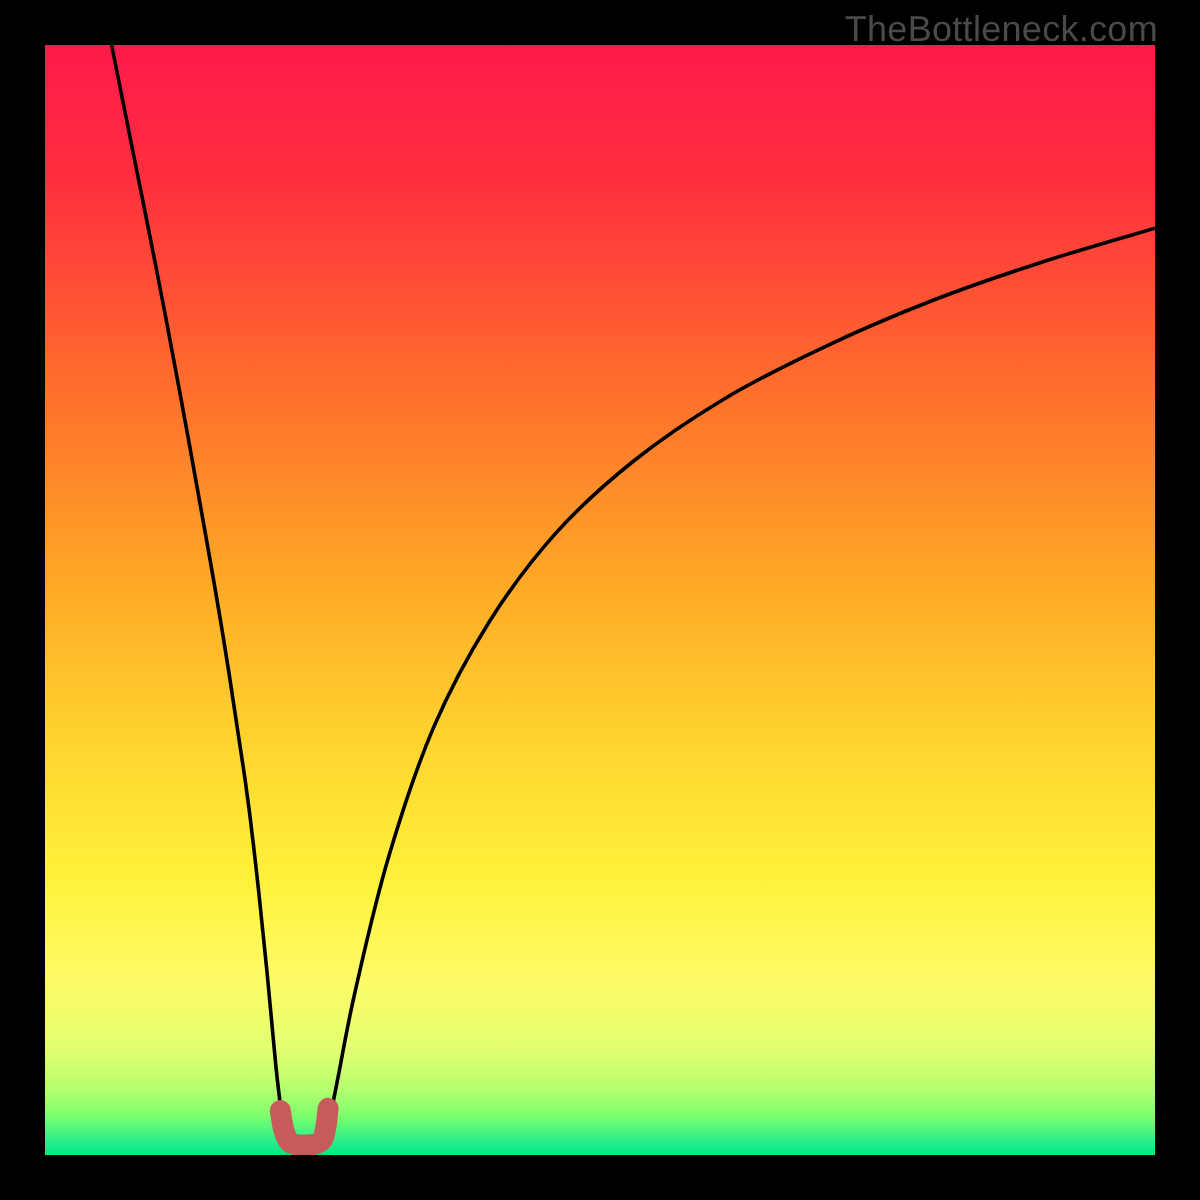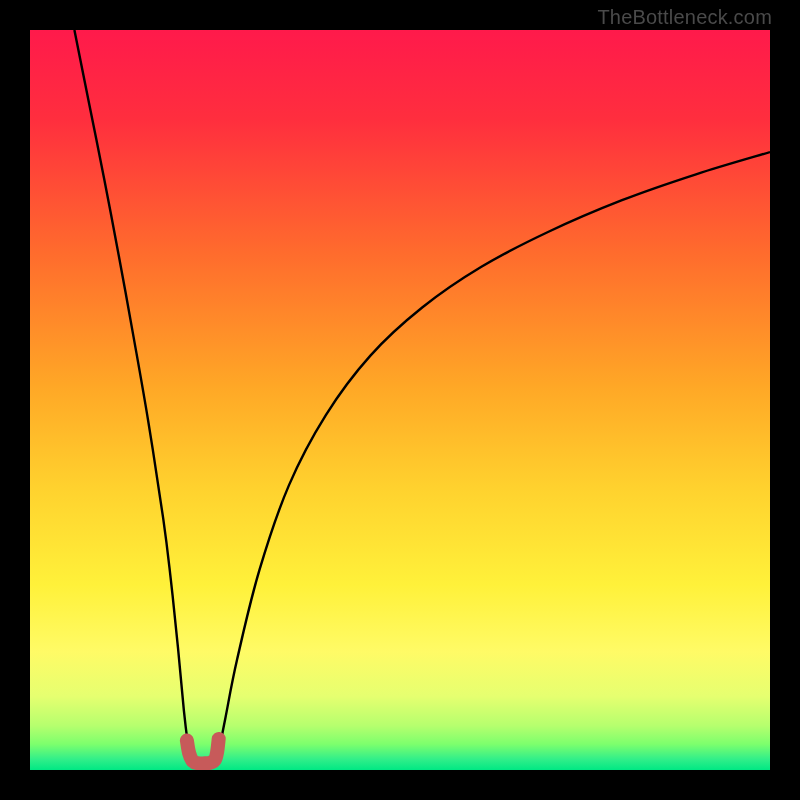--- a/index.html
+++ b/index.html
@@ -22,21 +22,21 @@
     top: 30px;
     width: 740px;
     height: 740px;
     overflow: hidden;
   }
   .watermark {
     position: absolute;
     top: 6px;
     right: 28px;
     color: #4a4a4a;
-    font-size: 20px;
+    font-size: 24px;
     font-weight: 500;
     letter-spacing: 0.2px;
     user-select: none;
   }
   svg { display: block; }
 </style>
 </head>
 <body>
 
 <div class="frame">

